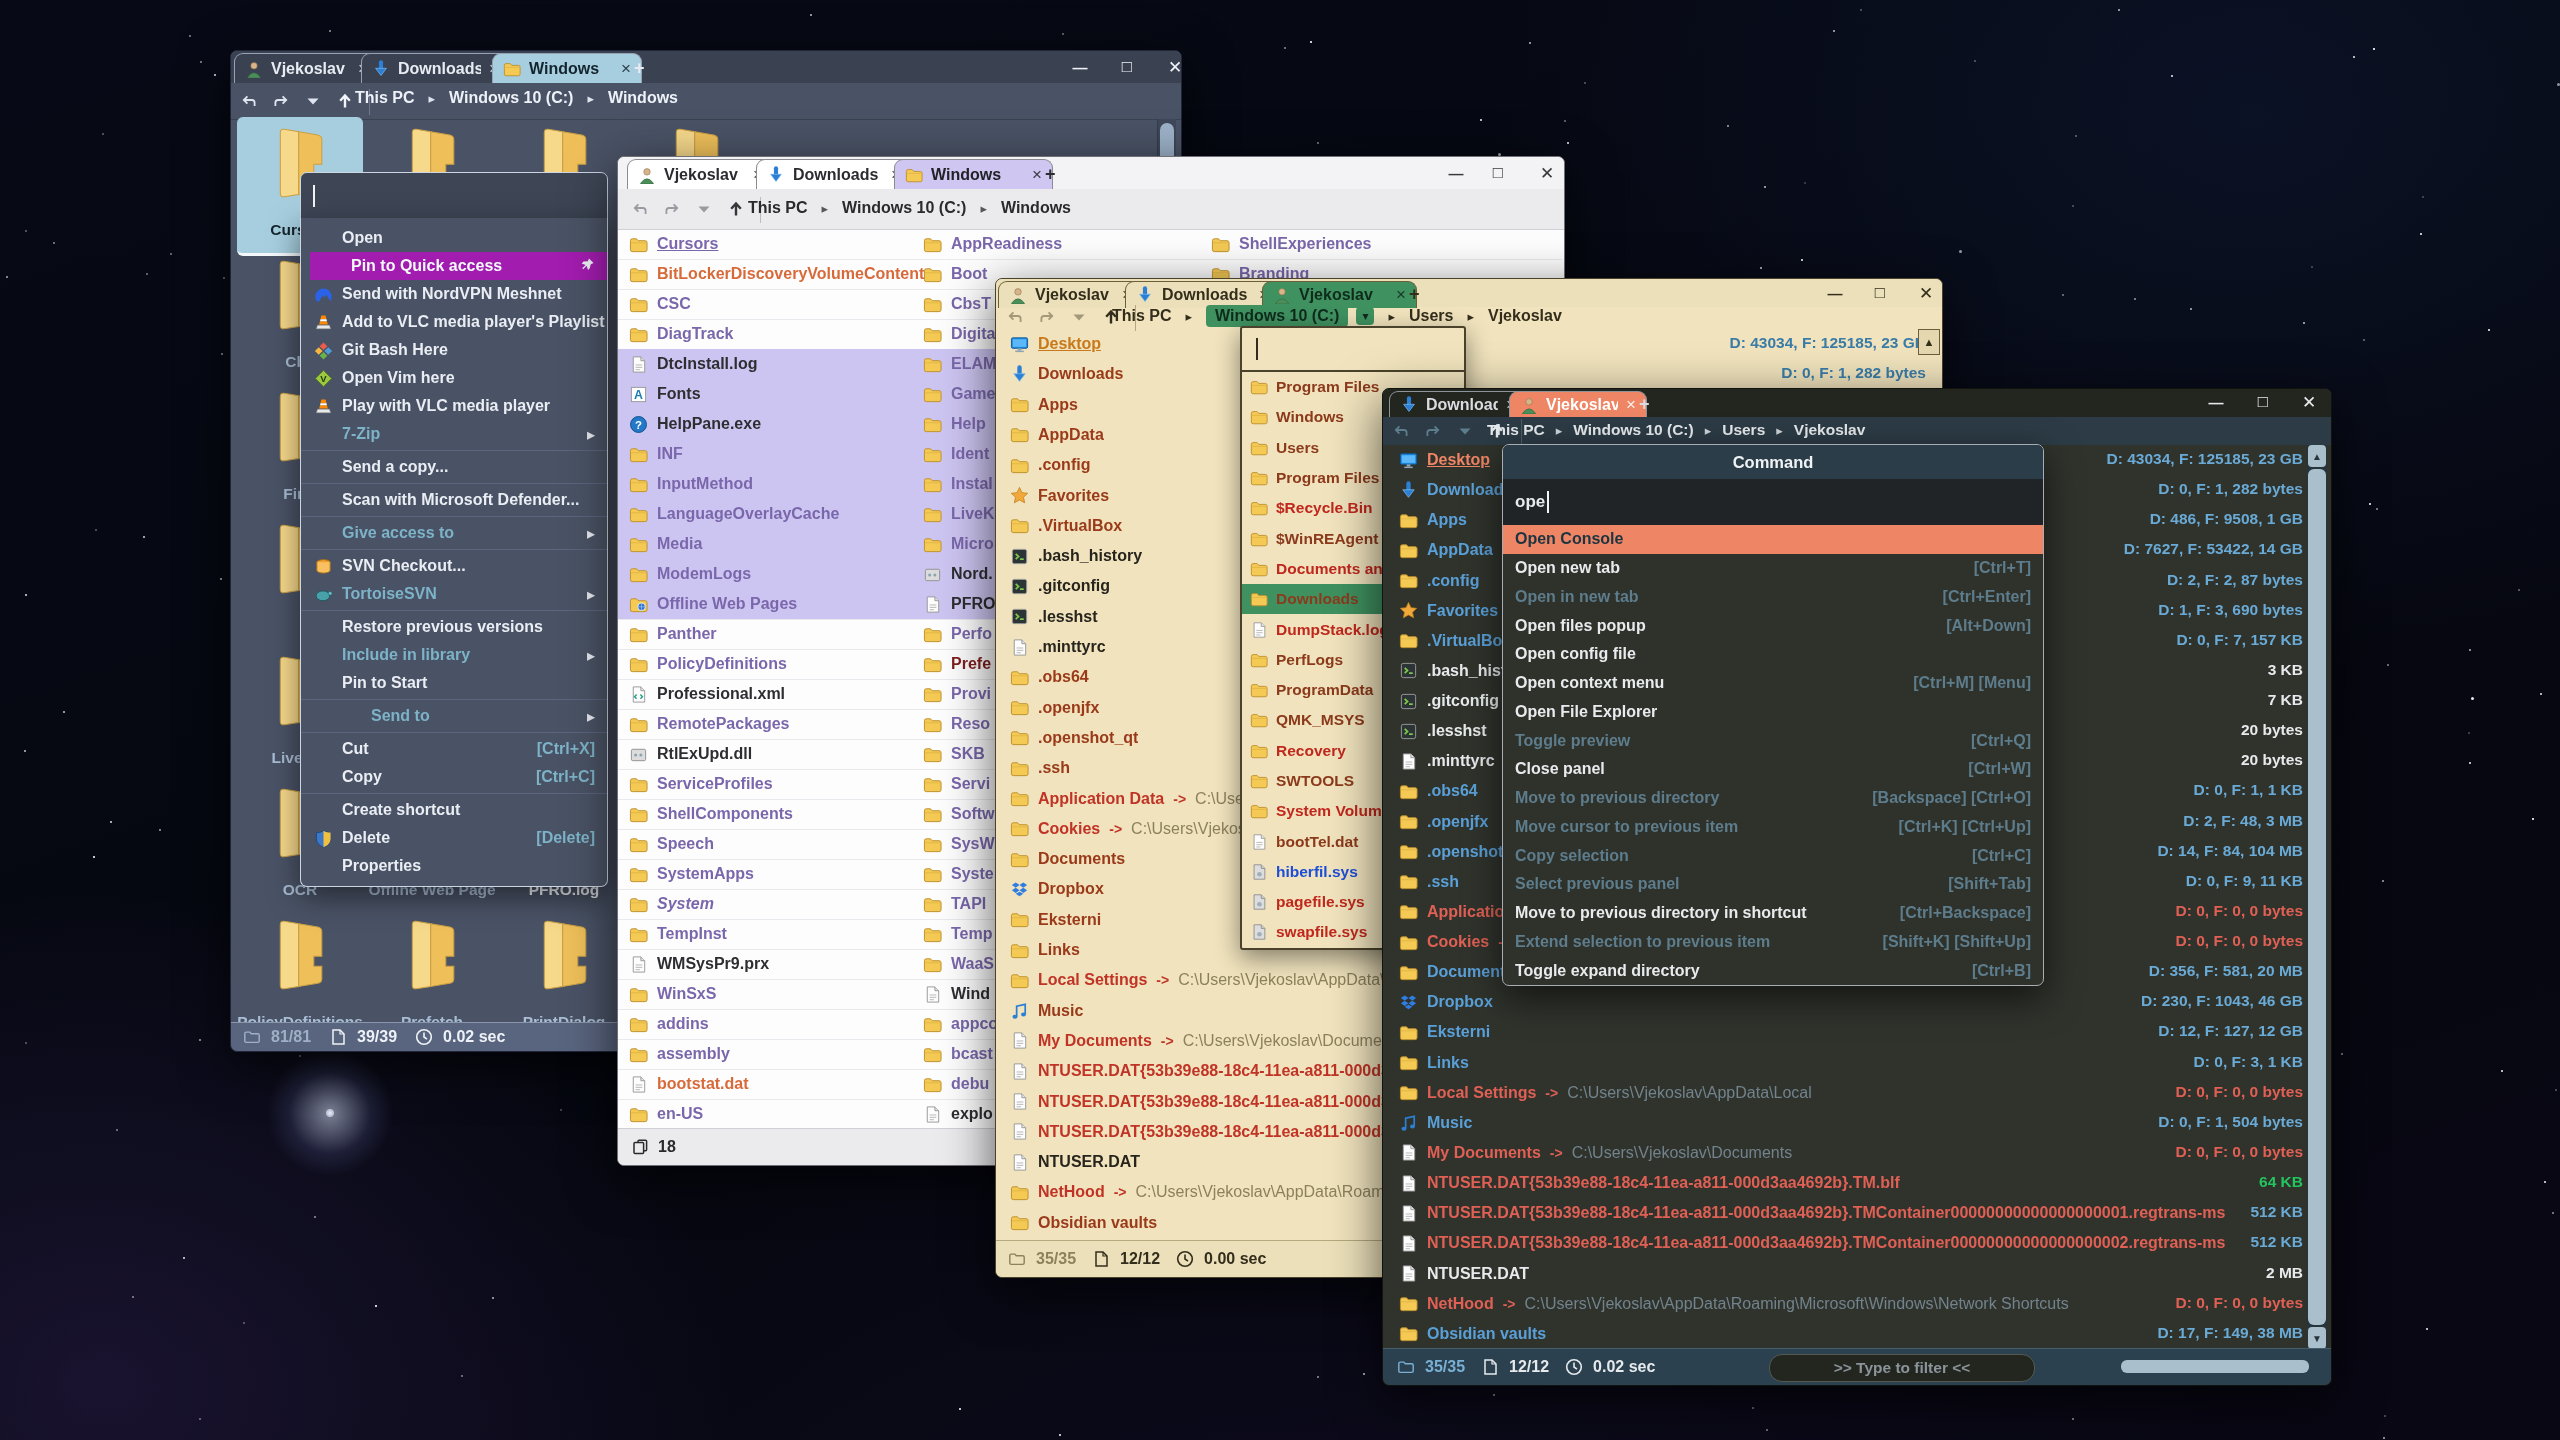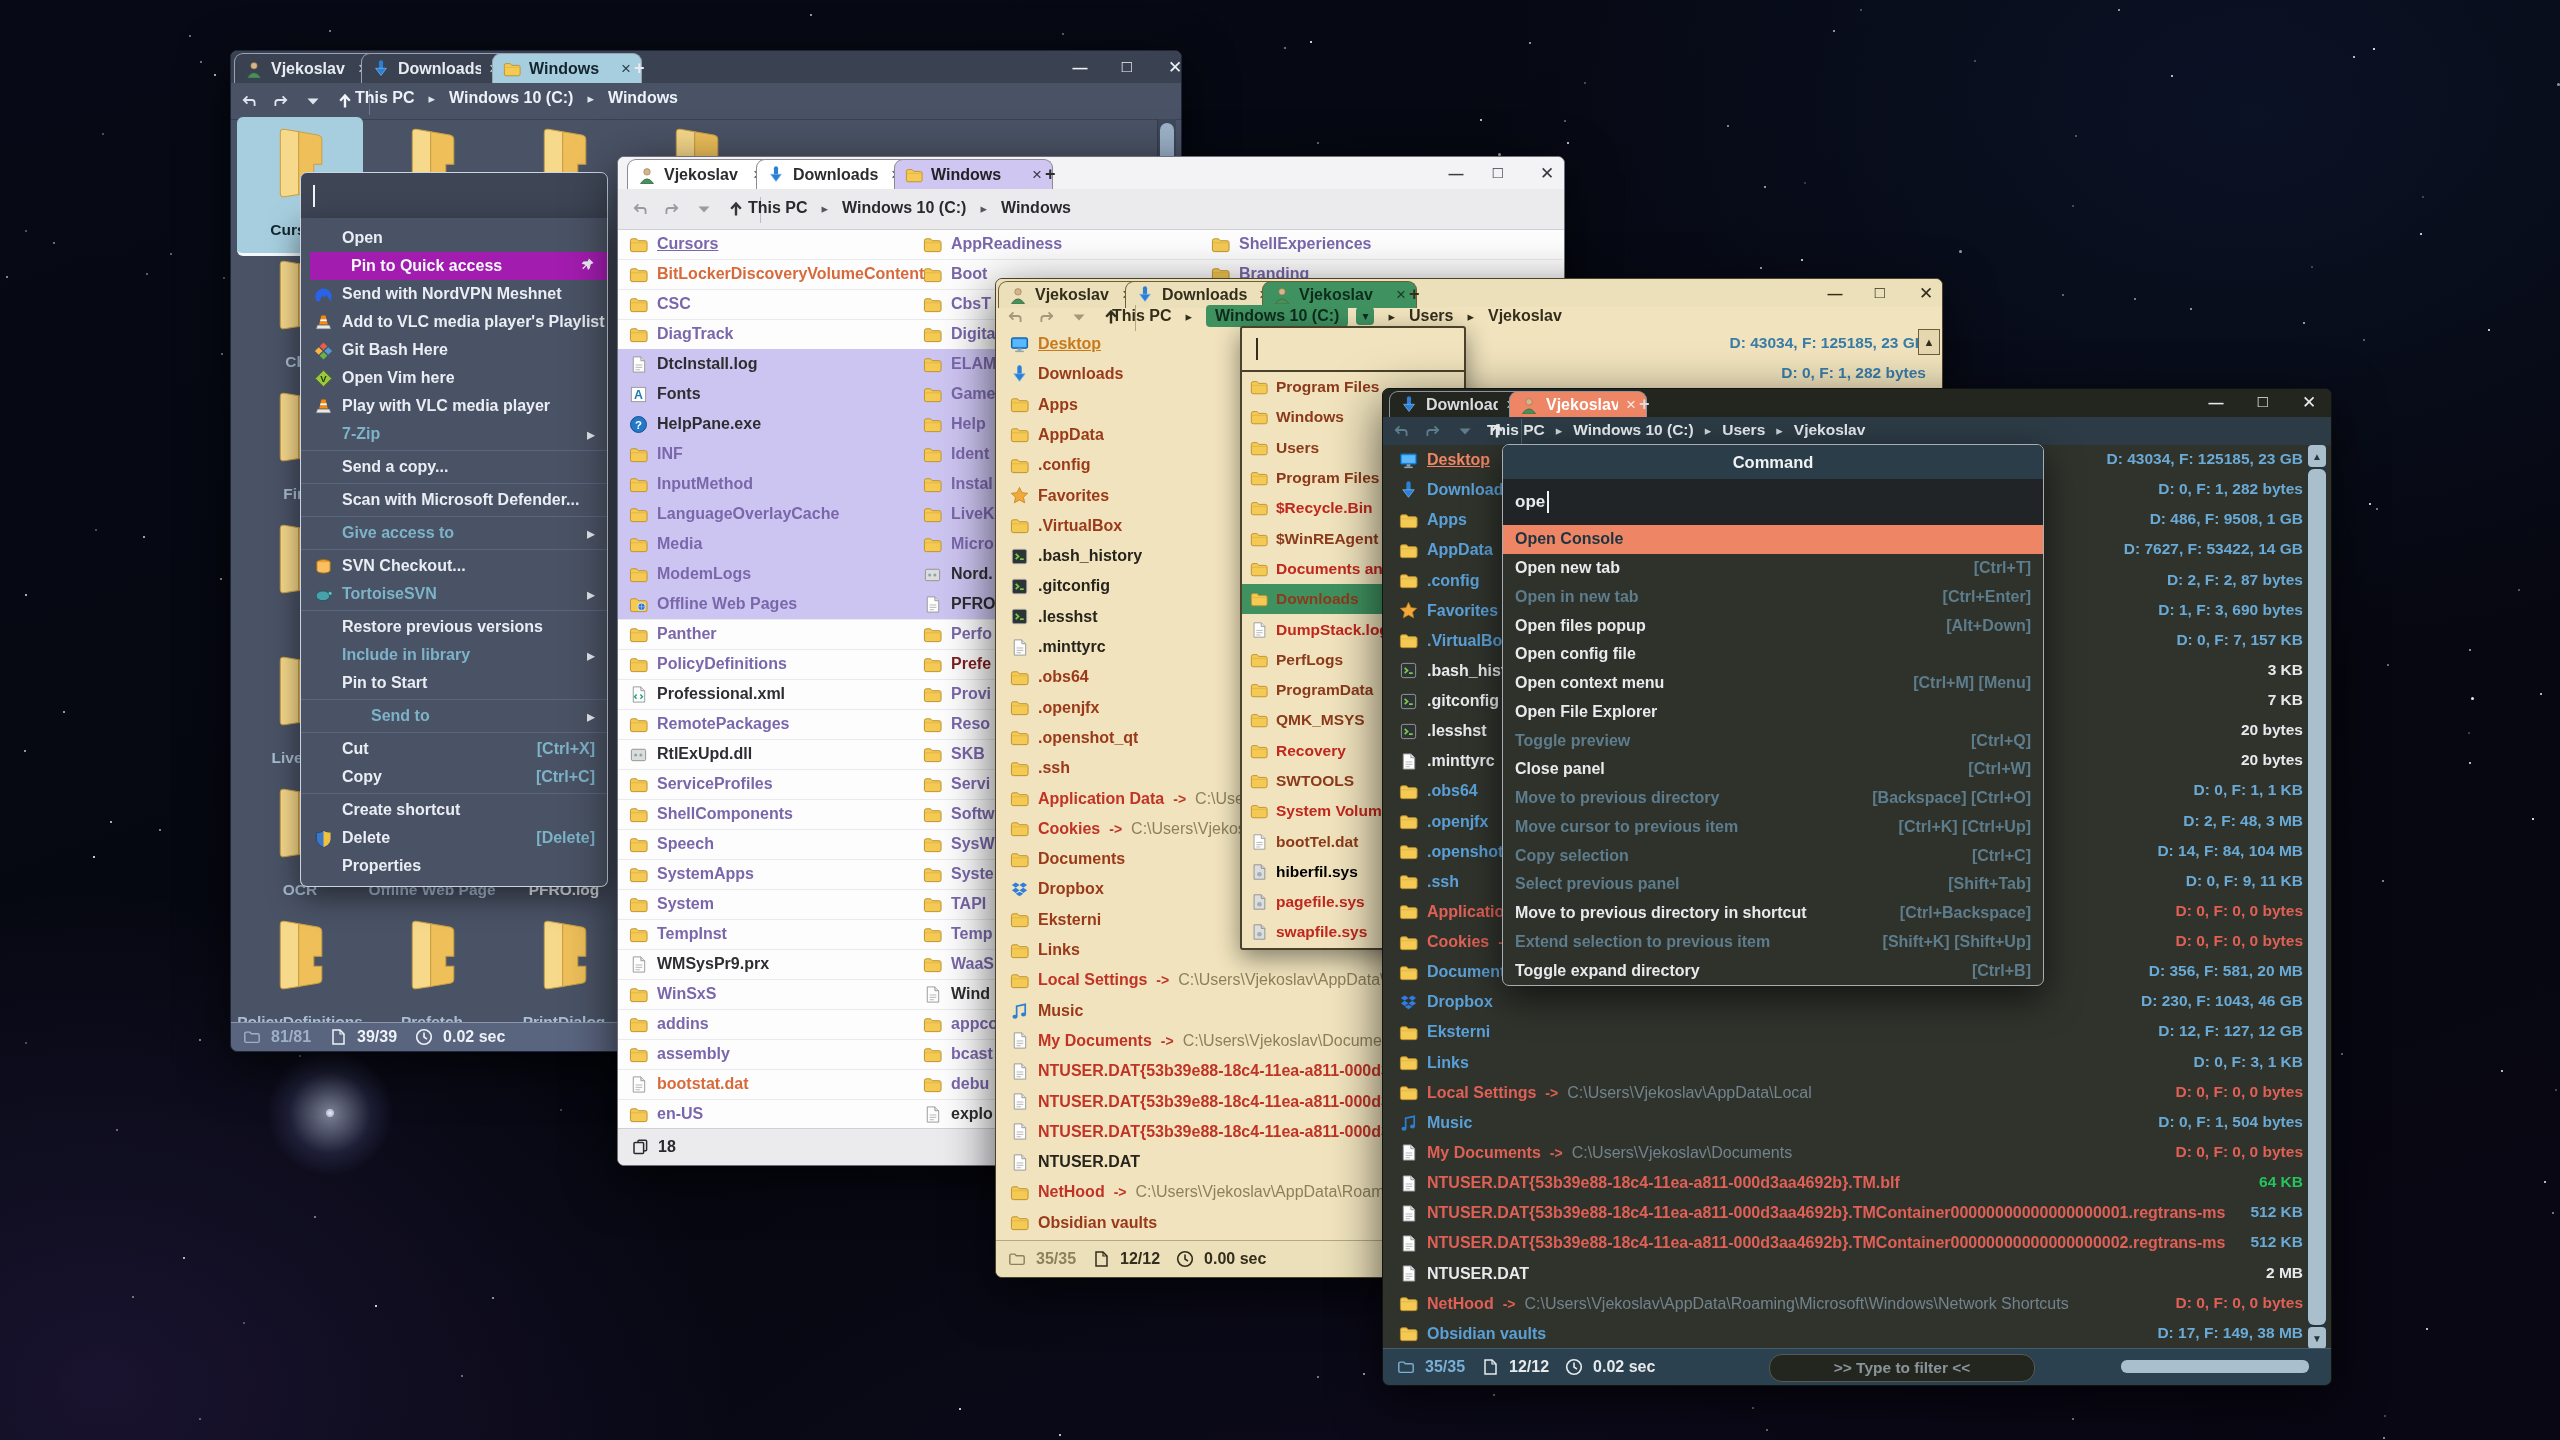--- a/index.html
+++ b/index.html
@@ -1331,21 +1331,21 @@
           <span class="ic">
             <svg width="19" height="19" viewBox="0 0 20 20" xmlns="http://www.w3.org/2000/svg">
               <path d="M1.5 6 q0-2 2-2 h4.4 l1.8 2 h7.3 q2 0 2 2 v7.5 q0 2-2 2 h-13.5 q-2 0-2-2z" fill="#f4ca55" stroke="#bd8f2c"></path>
               <path d="M1.8 8.2 h16.8" stroke="#e2b544"></path>
             </svg>
           </span>
           <span style="color: rgb(122, 103, 171);">Syste</span>
         </div>
       </div>
       <div style="position: absolute; left: 0px; top: 732px; width: 944px; height: 30px; border-bottom: 1px solid rgb(233, 233, 238);">
-        <div class="fitem" style="left: 11px; top: 0px; height: 30px;">
+        <div class="fitem" style="left: 11px; top: 0px; height: 30px; font-style: italic;">
           <span class="ic">
             <svg width="19" height="19" viewBox="0 0 20 20" xmlns="http://www.w3.org/2000/svg">
               <path d="M1.5 6 q0-2 2-2 h4.4 l1.8 2 h7.3 q2 0 2 2 v7.5 q0 2-2 2 h-13.5 q-2 0-2-2z" fill="#f4ca55" stroke="#bd8f2c"></path>
               <path d="M1.8 8.2 h16.8" stroke="#e2b544"></path>
             </svg>
           </span>
           <span style="color: rgb(122, 103, 171);">System</span>
         </div>
         <div class="fitem" style="left: 305px; top: 0px; height: 30px;">
           <span class="ic">
@@ -2066,21 +2066,21 @@
         <span style="color: rgb(140, 58, 28);">bootTel.dat</span>
       </div>
       <div class="drow">
         <span class="ic">
           <svg width="18" height="18" viewBox="0 0 20 20" xmlns="http://www.w3.org/2000/svg">
             <path d="M4.5 2 h8 l4 4 v12 h-12z" fill="#dddddd" stroke="#8d8d8d"></path>
             <path d="M12.5 2 v4 h4" fill="#cfcfcf" stroke="#8d8d8d"></path>
             <circle cx="10.5" cy="12.5" r="2.6" fill="#9fb0b8"></circle>
           </svg>
         </span>
-        <span style="color: #000000;">hiberfil.sys</span>
+        <span style="color: #1d4ed8;">hiberfil.sys</span>
       </div>
       <div class="drow">
         <span class="ic">
           <svg width="18" height="18" viewBox="0 0 20 20" xmlns="http://www.w3.org/2000/svg">
             <path d="M4.5 2 h8 l4 4 v12 h-12z" fill="#dddddd" stroke="#8d8d8d"></path>
             <path d="M12.5 2 v4 h4" fill="#cfcfcf" stroke="#8d8d8d"></path>
             <circle cx="10.5" cy="12.5" r="2.6" fill="#9fb0b8"></circle>
           </svg>
         </span>
         <span style="color: rgb(192, 39, 29);">pagefile.sys</span>

